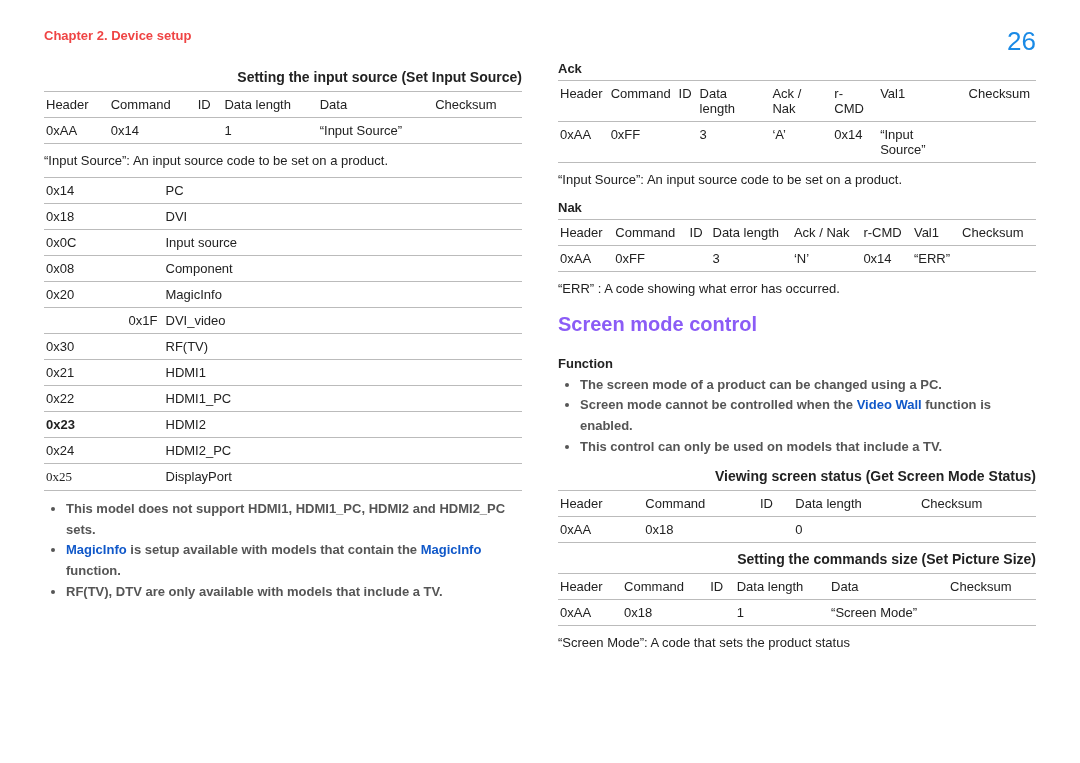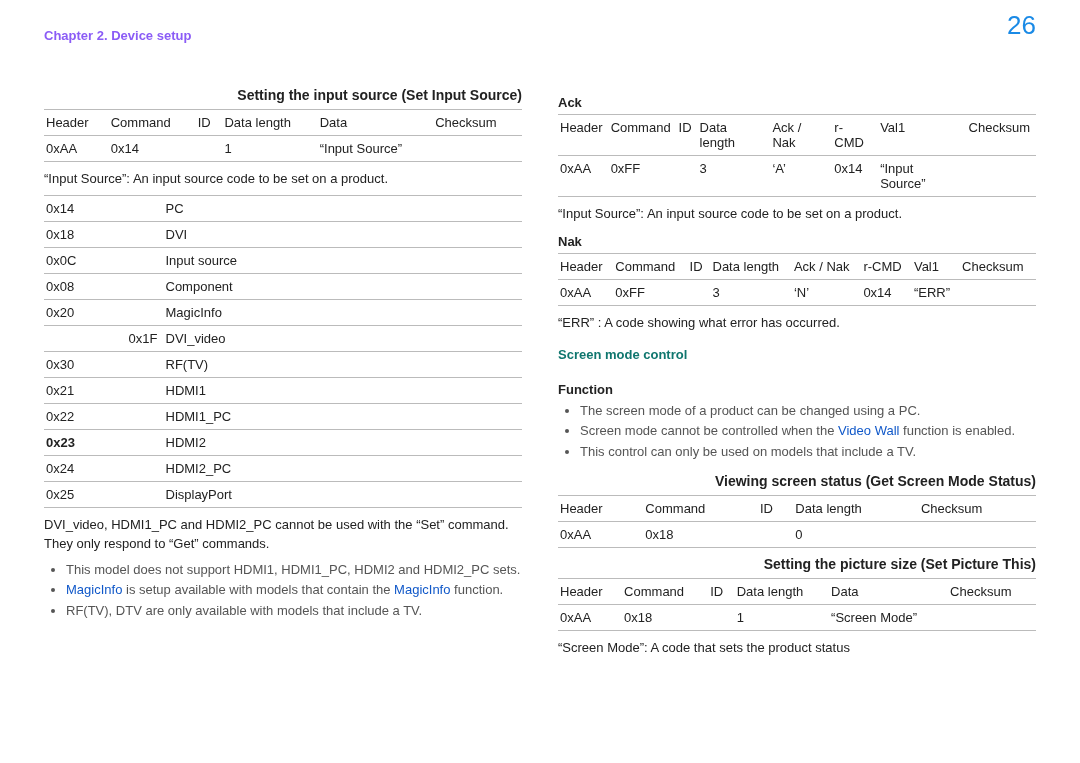--- a/index.html
+++ b/index.html
@@ -13,47 +13,47 @@
   }
   .page {
     background: #fff;
     width: 1080px;
     min-height: 763px;
     position: relative;
     padding: 28px 44px 20px 44px;
   }
   .page-number {
     position: absolute;
-    top: 10px;
+    top: 26px;
     right: 44px;
     font-size: 26px;
     color: #1a8ae6;
     font-weight: 400;
   }
   .breadcrumb {
     font-size: 13px;
-    color: #8b5cf6;
-    font-weight: 700;
-    margin-bottom: 36px;
+    color: #ef4444;
+    font-weight: 700;
+    margin-bottom: 18px;
   }
   .cols {
     display: flex;
     gap: 36px;
   }
   .col { flex: 1; font-size: 13px; }
   .h-section {
     font-size: 14px;
     font-weight: 700;
     color: #222;
     margin: 8px 0 6px 0;
     text-align: right;
   }
   .h-blue {
-    font-size: 13px;
-    color: #0f766e;
+    font-size: 20px;
+    color: #8b5cf6;
     font-weight: 700;
     margin: 14px 0 20px 0;
   }
   .h-sub {
     font-size: 13px;
     font-weight: 700;
     color: #222;
     margin: 10px 0 4px 0;
   }
   table {
@@ -64,21 +64,21 @@
   }
   th, td {
     text-align: left;
     padding: 5px 6px 5px 2px;
     border-bottom: 1px solid #bbb;
     font-weight: 400;
     vertical-align: top;
   }
   tr:first-child td { border-top: 1px solid #bbb; }
   p.note { font-size: 13px; margin: 6px 0; line-height: 1.45; }
-  ul { list-style: disc; padding-left: 22px; margin: 4px 0 10px 0; color: #555; }
+  ul { list-style: disc; padding-left: 22px; margin: 4px 0 10px 0; color: #555; font-weight: bold; }
   ul li { font-size: 13px; line-height: 1.6; color: #555; }
   .link { color: #1058c9; }
 </style>
 </head>
 <body>
 
 <div class="page">
   <div class="page-number">26</div>
   <div class="breadcrumb">Chapter 2. Device setup</div>
 
@@ -150,38 +150,37 @@
             </tr>
             <tr>
               <td style="width: 25%; font-weight: bold;">0x23</td>
               <td>HDMI2</td>
             </tr>
             <tr>
               <td style="width: 25%;">0x24</td>
               <td>HDMI2_PC</td>
             </tr>
             <tr>
-              <td style="width: 25%;">0x25</td>
+              <td style="width: 25%; font-family: Liberation Serif, serif;">0x25</td>
               <td>DisplayPort</td>
             </tr>
           </tbody>
       </table>
 
-      <p class="note">DVI_video, HDMI1_PC and HDMI2_PC cannot be used with the “Set” command. They only respond to “Get” commands.</p>
       <ul>
         <li>This model does not support HDMI1, HDMI1_PC, HDMI2 and HDMI2_PC sets.</li>
         <li>
           <span class="link">MagicInfo</span><span> is setup available with models that contain the </span><span class="link">MagicInfo</span><span> function.</span>
         </li>
         <li>RF(TV), DTV are only available with models that include a TV.</li>
       </ul>
     </div>
 
     <div class="col">
-      <div class="h-sub" style="margin-top:16px">Ack</div>
+      <div class="h-sub" style="margin-top:0">Ack</div>
       <table>
         <tbody>
             <tr>
           <td>Header</td>
           <td>Command</td>
           <td>ID</td>
           <td>Data length</td>
           <td>Ack / Nak</td>
           <td>r-CMD</td>
           <td>Val1</td>
@@ -251,21 +250,21 @@
         <tr>
           <td>0xAA</td>
           <td>0x18</td>
           <td></td>
           <td>0</td>
           <td></td>
         </tr>
       </tbody>
         </table>
 
-      <div class="h-section">Setting the picture size (Set Picture This)</div>
+      <div class="h-section">Setting the commands size (Set Picture Size)</div>
       <table>
         <tbody>
             <tr>
           <td>Header</td>
           <td>Command</td>
           <td>ID</td>
           <td>Data length</td>
           <td>Data</td>
           <td>Checksum</td>
         </tr>

